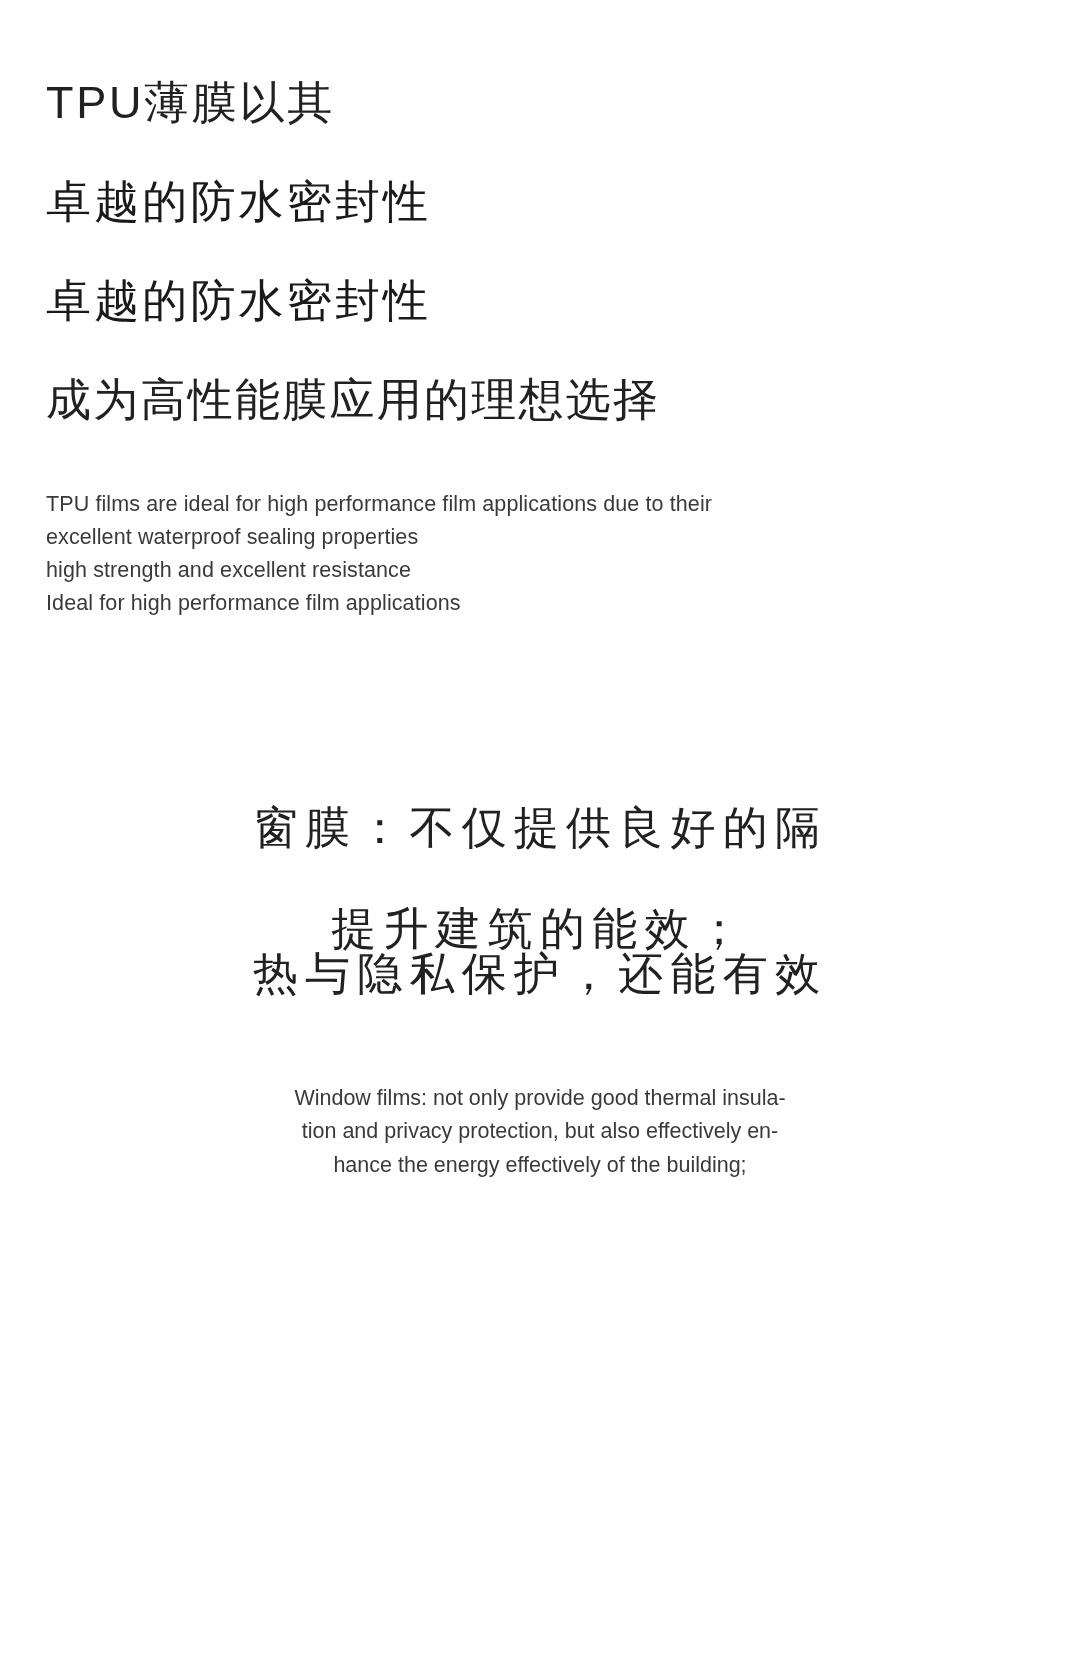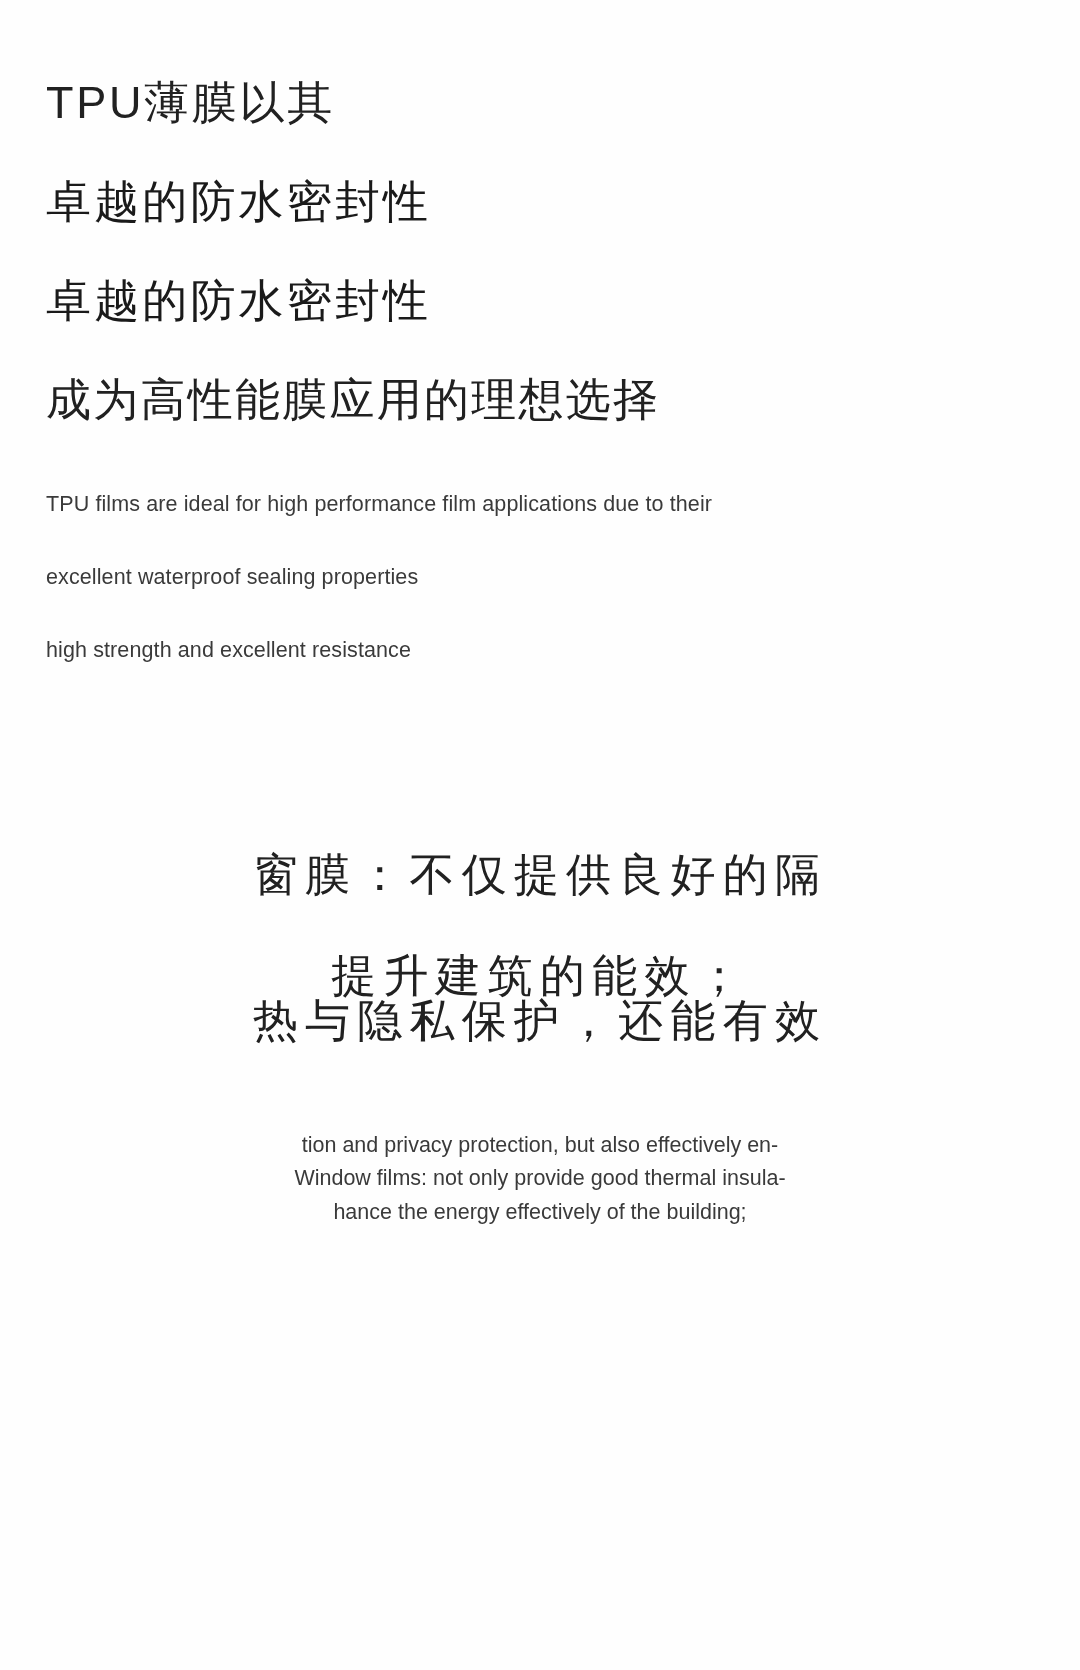--- a/index.html
+++ b/index.html
@@ -58,21 +58,20 @@
   .en-block {
     margin-top: 66px;
     font-size: 21.5px;
     line-height: 1.53;
     color: #3a3a3a;
     font-weight: 400;
     letter-spacing: 0.005em;
   }
   .en-block div {
     white-space: nowrap;
-    margin-top: 40px;
   }
 
   
   .block-two {
     margin-top: 185px;
     text-align: center;
   }
   .cn-wide {
     font-size: 45px;
     line-height: 1.0;
@@ -104,28 +103,29 @@
   <div class="block-one">
     <div class="cn-line cn-lg">TPU薄膜以其</div>
     <div class="cn-line cn-lg-bold">卓越的防水密封性</div>
     <div class="cn-line cn-lg-bold">卓越的防水密封性</div>
     <div class="cn-line cn-lg-last">成为高性能膜应用的理想选择</div>
 
     <div class="en-block">
       <div>TPU films are ideal for high performance film applications due to their</div>
       <div>excellent waterproof sealing properties</div>
       <div>high strength and excellent resistance</div>
+      <div>Ideal for high performance film applications</div>
     </div>
   </div>
 
   <div class="block-two">
     <div class="cn-line cn-wide">窗膜：不仅提供良好的隔</div>
     <div class="cn-line cn-wide cn-wide-last">提升建筑的能效；</div>
     <div class="cn-line cn-wide">热与隐私保护，还能有效</div>
 
     <div class="en-block-2">
+      <div>Window films: not only provide good thermal insula-</div>
       <div>tion and privacy protection, but also effectively en-</div>
-      <div>Window films: not only provide good thermal insula-</div>
       <div>hance the energy effectively of the building;</div>
     </div>
   </div>
 
 </div>
 
 </body></html>

